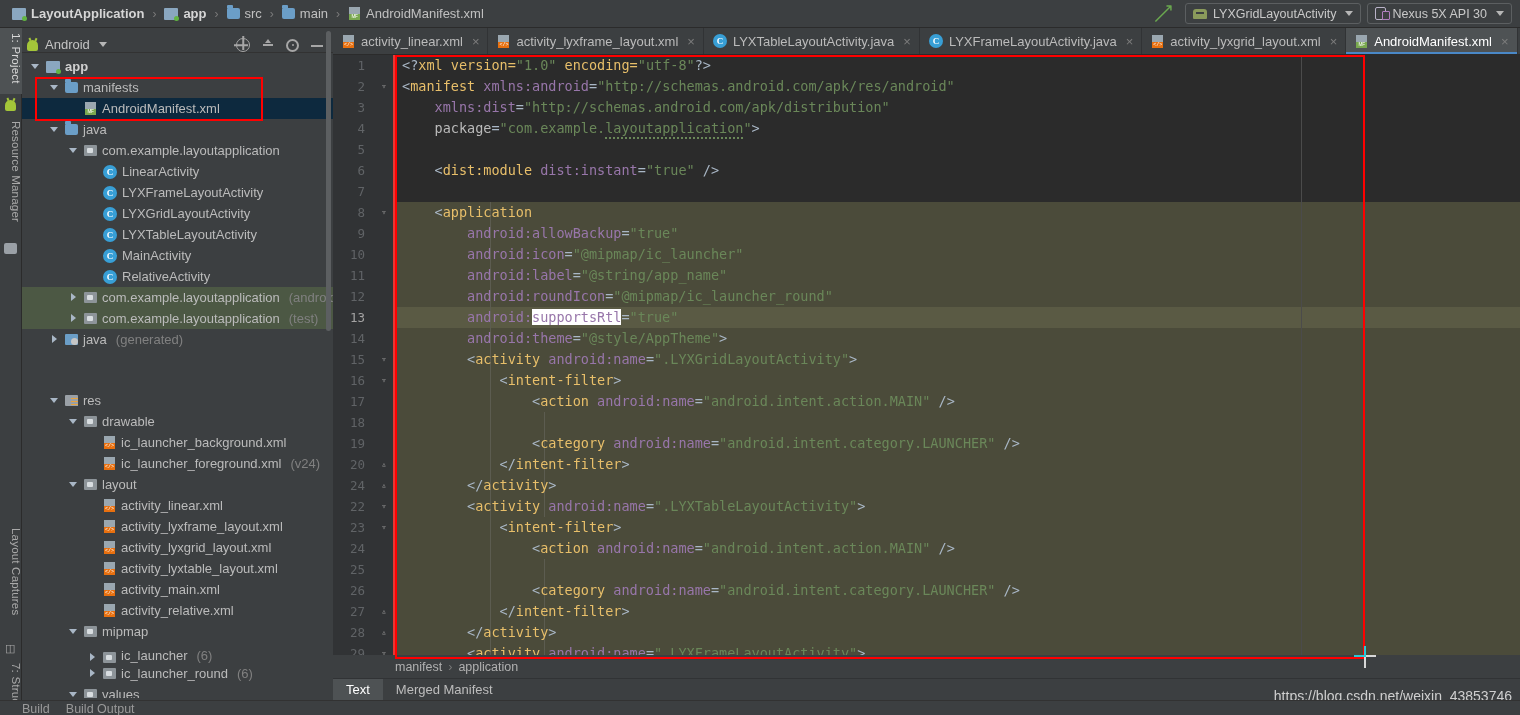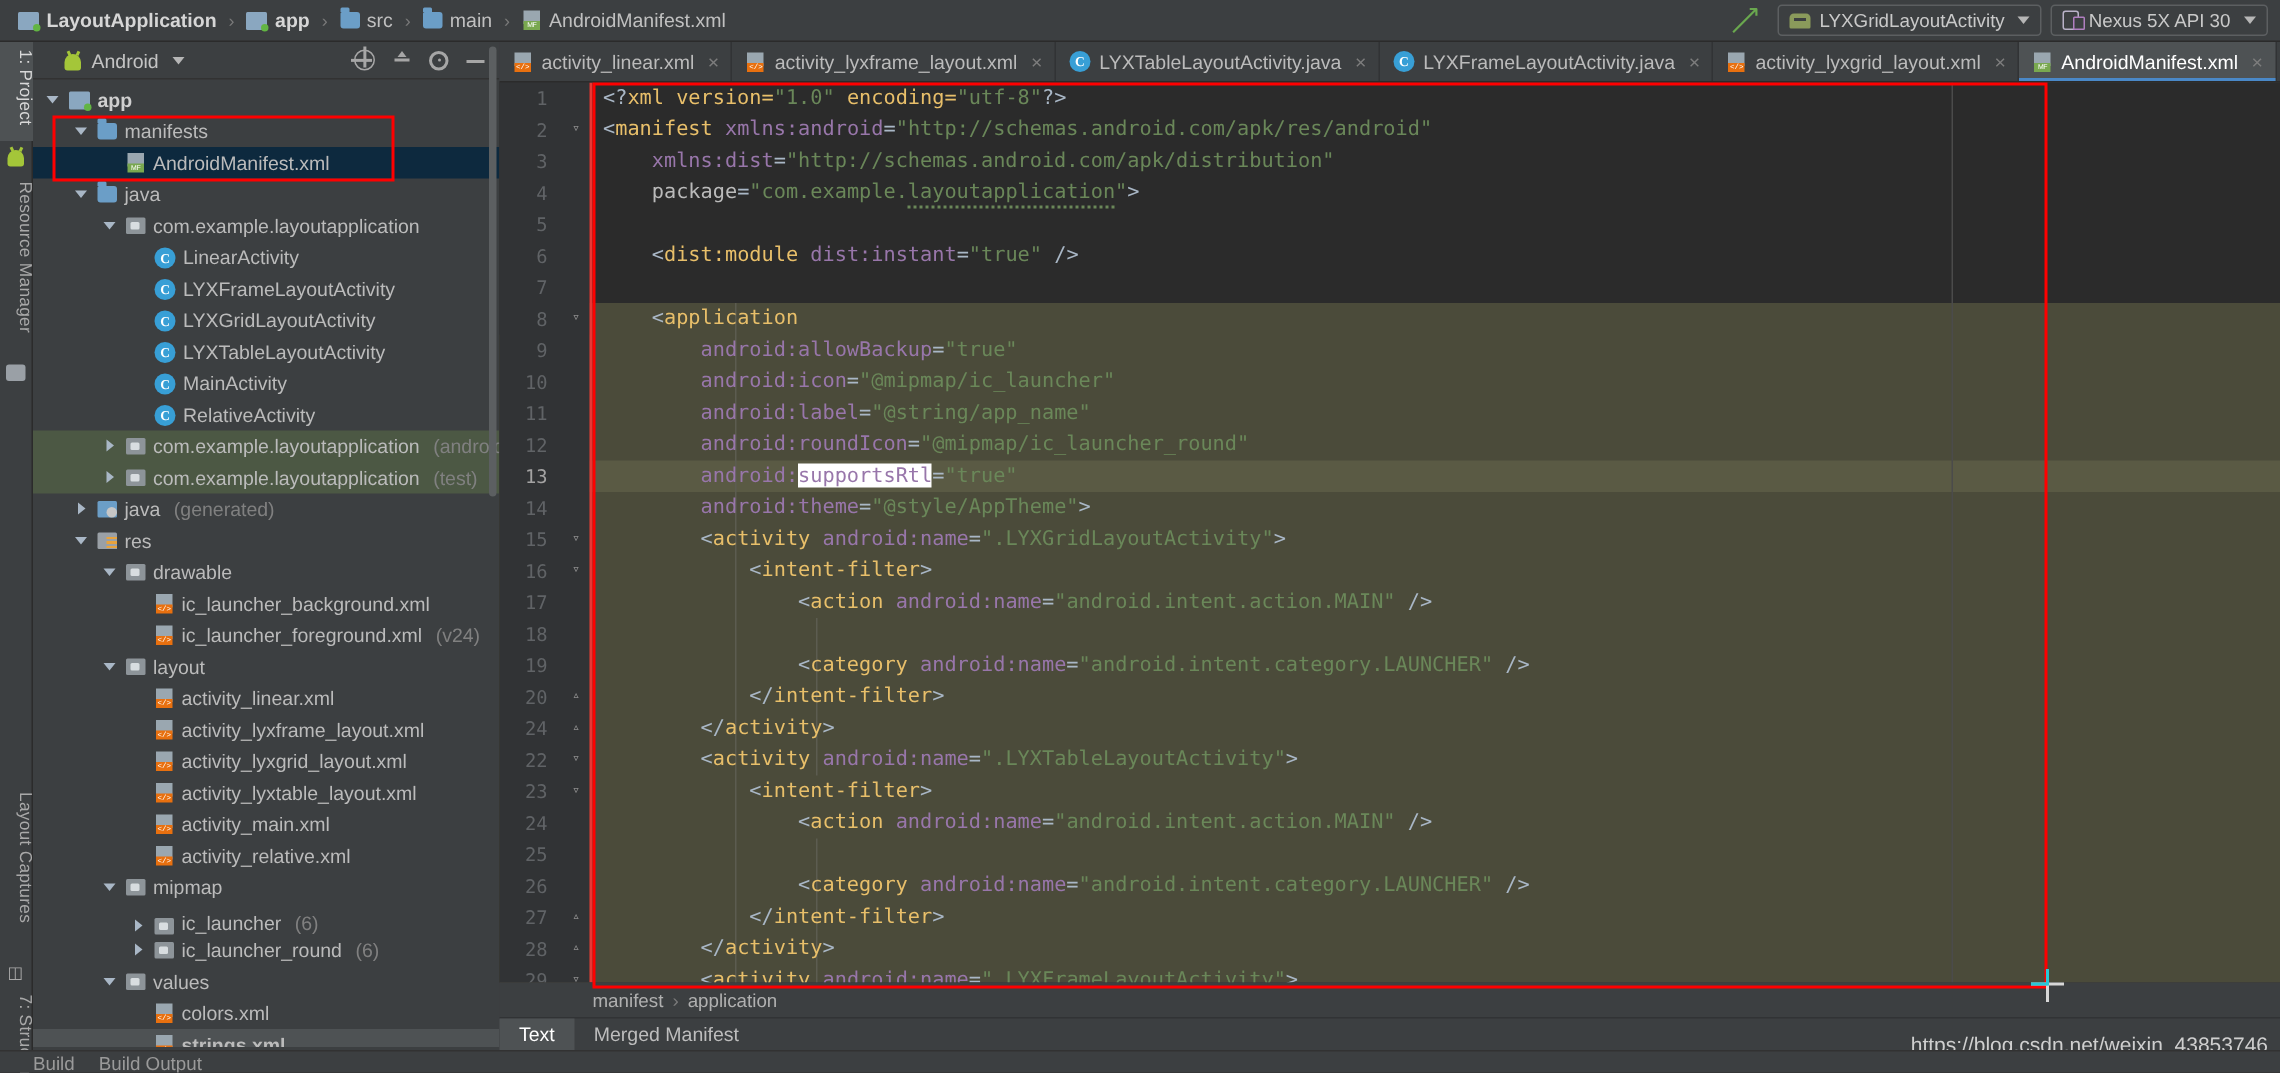--- a/index.html
+++ b/index.html
@@ -75,21 +75,21 @@
     letter-spacing:.2px; text-align:left;
   }
   .rail-item.sel{ background:#4e5254; color:#d8d8d8;}
 
   
   .tree{
     position:absolute;left:22px;top:28px;width:311px;height:670px;
     background:#3c3f41; overflow:hidden;
   }
   .tree-toolbar{
-    height:25px; display:flex;align-items:center; gap:7px; padding-left:20px;
+    height:25px; display:flex;align-items:flex-end; gap:7px; padding-left:4px;
     border-bottom:1px solid #323232; background:#3c3f41;
   }
   .tree-title{ display:flex;align-items:center;gap:6px;color:#c4c4c4;font-size:13px;}
   .tree-tools{ margin-left:auto; display:flex;align-items:center;gap:11px;padding-right:9px;color:#a6a6a6;}
   .tb-ic{ width:14px;height:14px;position:relative;cursor:pointer;}
   .tb-target{ border:1.5px solid #a6a6a6;border-radius:50%;}
   .tb-target:after{content:"";position:absolute;left:50%;top:-3px;width:1.5px;height:14px;background:#a6a6a6;transform:translateX(-50%);}
   .tb-target:before{content:"";position:absolute;top:50%;left:-3px;height:1.5px;width:14px;background:#a6a6a6;transform:translateY(-50%);}
   .tb-collapse:before{content:"";position:absolute;left:2px;top:6px;width:10px;height:1.6px;background:#a6a6a6;}
   .tb-collapse:after{content:"";position:absolute;left:4px;top:1px;width:0;height:0;border-left:3px solid transparent;border-right:3px solid transparent;border-bottom:4px solid #a6a6a6;}
@@ -348,21 +348,21 @@
           <span class="ic ic-pkg"></span>
           <span class="lbl">com.example.layoutapplication</span>
           <span class="dim">(test)</span>
         </div>
         <div class="row" style="padding-left: 27px;">
           <span class="tw closed"></span>
           <span class="ic ic-gen"></span>
           <span class="lbl">java</span>
           <span class="dim">(generated)</span>
         </div>
-        <div class="row" style="padding-left: 27px;">
+        <div class="row" style="padding-left: 27px; margin-top: 40px;">
           <span class="tw open"></span>
           <span class="ic ic-res"></span>
           <span class="lbl">res</span>
         </div>
         <div class="row" style="padding-left: 46px;">
           <span class="tw open"></span>
           <span class="ic ic-pkg"></span>
           <span class="lbl">drawable</span>
         </div>
         <div class="row" style="padding-left: 65px;">

